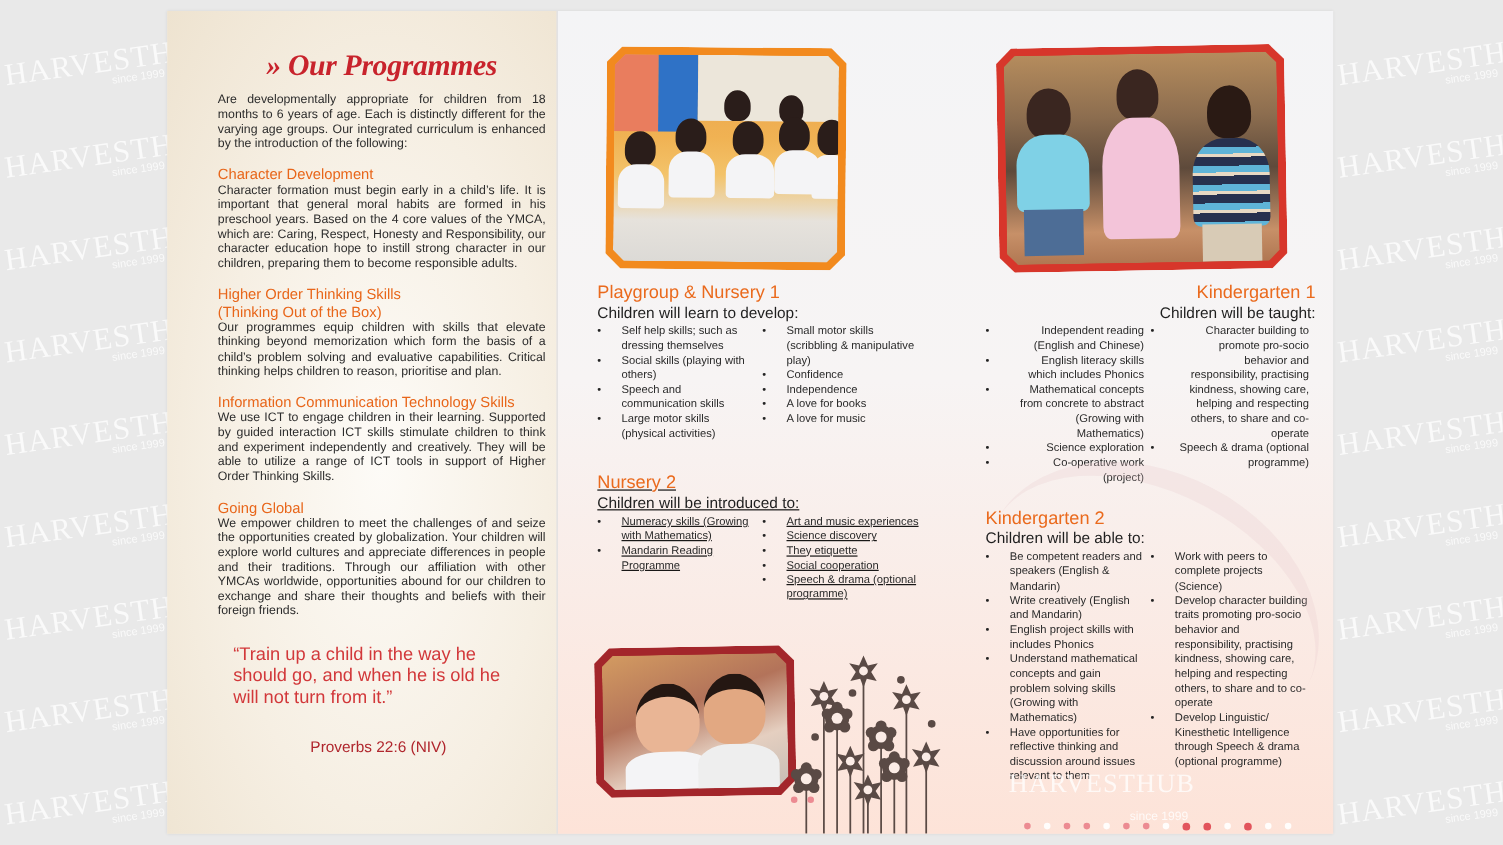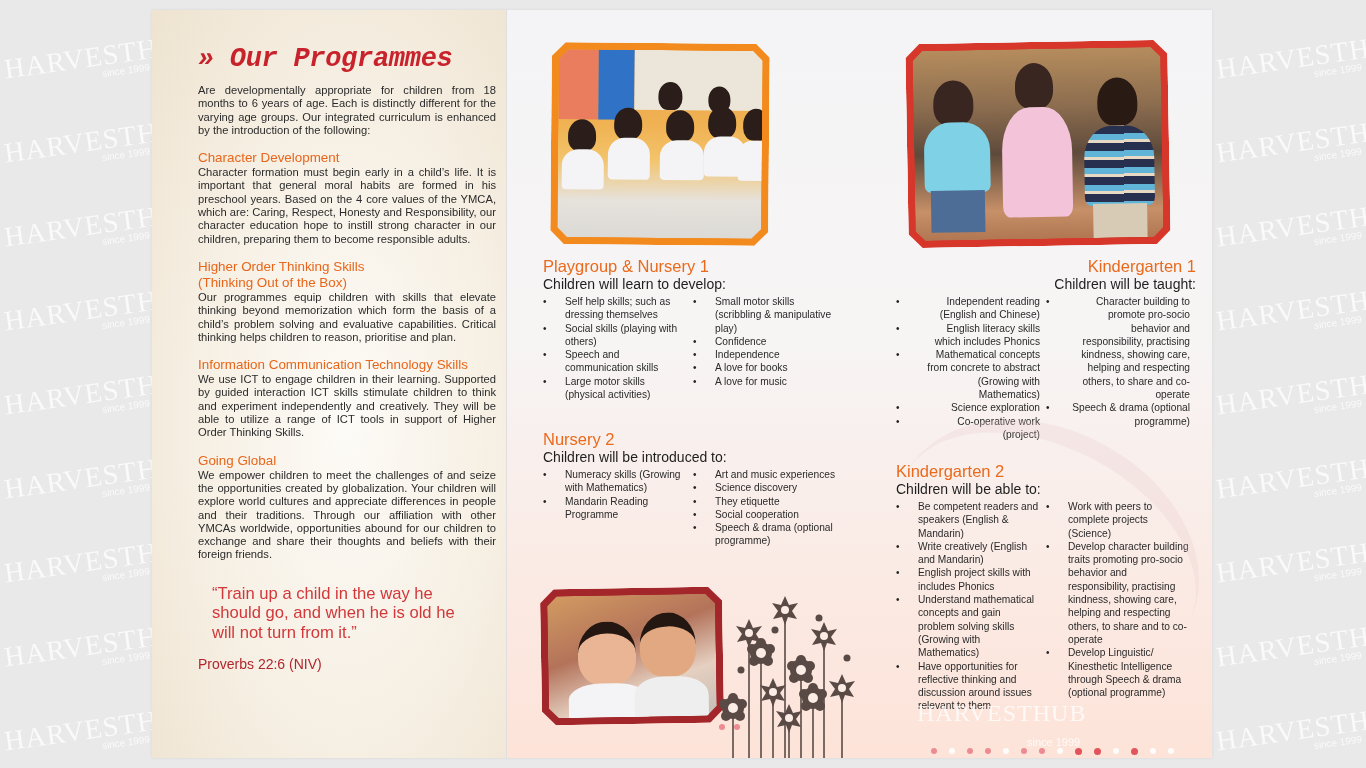--- a/index.html
+++ b/index.html
@@ -38,34 +38,34 @@
     background: linear-gradient(180deg, #f4f4f6 0%, #f7f4f4 45%, #fbe9e2 80%, #fde3d8 100%);
     border-left: 1px solid #e0dede; overflow: hidden;
   }
   .right-panel::after {
     content: ""; position: absolute; left: 380px; top: 420px; width: 320px; height: 220px;
     border-top: 18px solid rgba(230,200,205,0.25);
     border-radius: 50%; transform: rotate(28deg);
   }
 
   .prog-title {
-    font-family: Liberation Mono, monospace; font-style: italic;
-    color: #c8232c; font-size: 27px; letter-spacing: -0.3px; margin-bottom: 10px;
+    font-family: Liberation Serif, serif; font-style: italic;
+    color: #c8232c; font-size: 27px; letter-spacing: -0.3px; margin-bottom: 10px; text-align: center;
   }
   .intro, .sec-body {
     font-size: 11.2px; line-height: 13.3px; text-align: justify; color: #2b2b2b;
   }
   .sec { margin-top: 13px; }
   .sec-head { color: #e8661a; font-size: 13.4px; line-height: 16px; }
   .quote {
     margin-top: 22px; margin-left: 14px; color: #d2383a;
     font-size: 16.6px; line-height: 19.5px; width: 250px;
   }
   .quote-ref {
-    color: #b0262d; font-size: 14px; text-align: left; margin-top: 14px; padding-right: 6px;
+    color: #b0262d; font-size: 14px; text-align: center; margin-top: 28px; padding-right: 6px;
   }
 
   .photo {
     position: absolute;
     clip-path: polygon(14px 0, calc(100% - 14px) 0, 100% 14px, 100% calc(100% - 14px), calc(100% - 14px) 100%, 14px 100%, 0 calc(100% - 14px), 0 14px);
     padding: 7px;
   }
   .photo-inner {
     width: 100%; height: 100%;
     clip-path: polygon(10px 0, calc(100% - 10px) 0, 100% 10px, 100% calc(100% - 10px), calc(100% - 10px) 100%, 10px 100%, 0 calc(100% - 10px), 0 10px);
@@ -217,21 +217,21 @@
         <ul class="col">
           <li>Small motor skills (scribbling &amp; manipulative play)</li>
           <li>Confidence</li>
           <li>Independence</li>
           <li>A love for books</li>
           <li>A love for music</li>
         </ul>
       </div>
     </div>
 
-    <div class="block" style="left:36px;top:419px;">
+    <div class="block" style="left:36px;top:419px;text-decoration:underline;">
       <div class="block-title">Nursery 2</div>
       <div class="block-sub">Children will be introduced to:</div>
       <div class="cols">
         <ul class="col">
           <li>Numeracy skills (Growing with Mathematics)</li>
           <li>Mandarin Reading Programme</li>
         </ul>
         <ul class="col">
           <li>Art and music experiences</li>
           <li>Science discovery</li>

